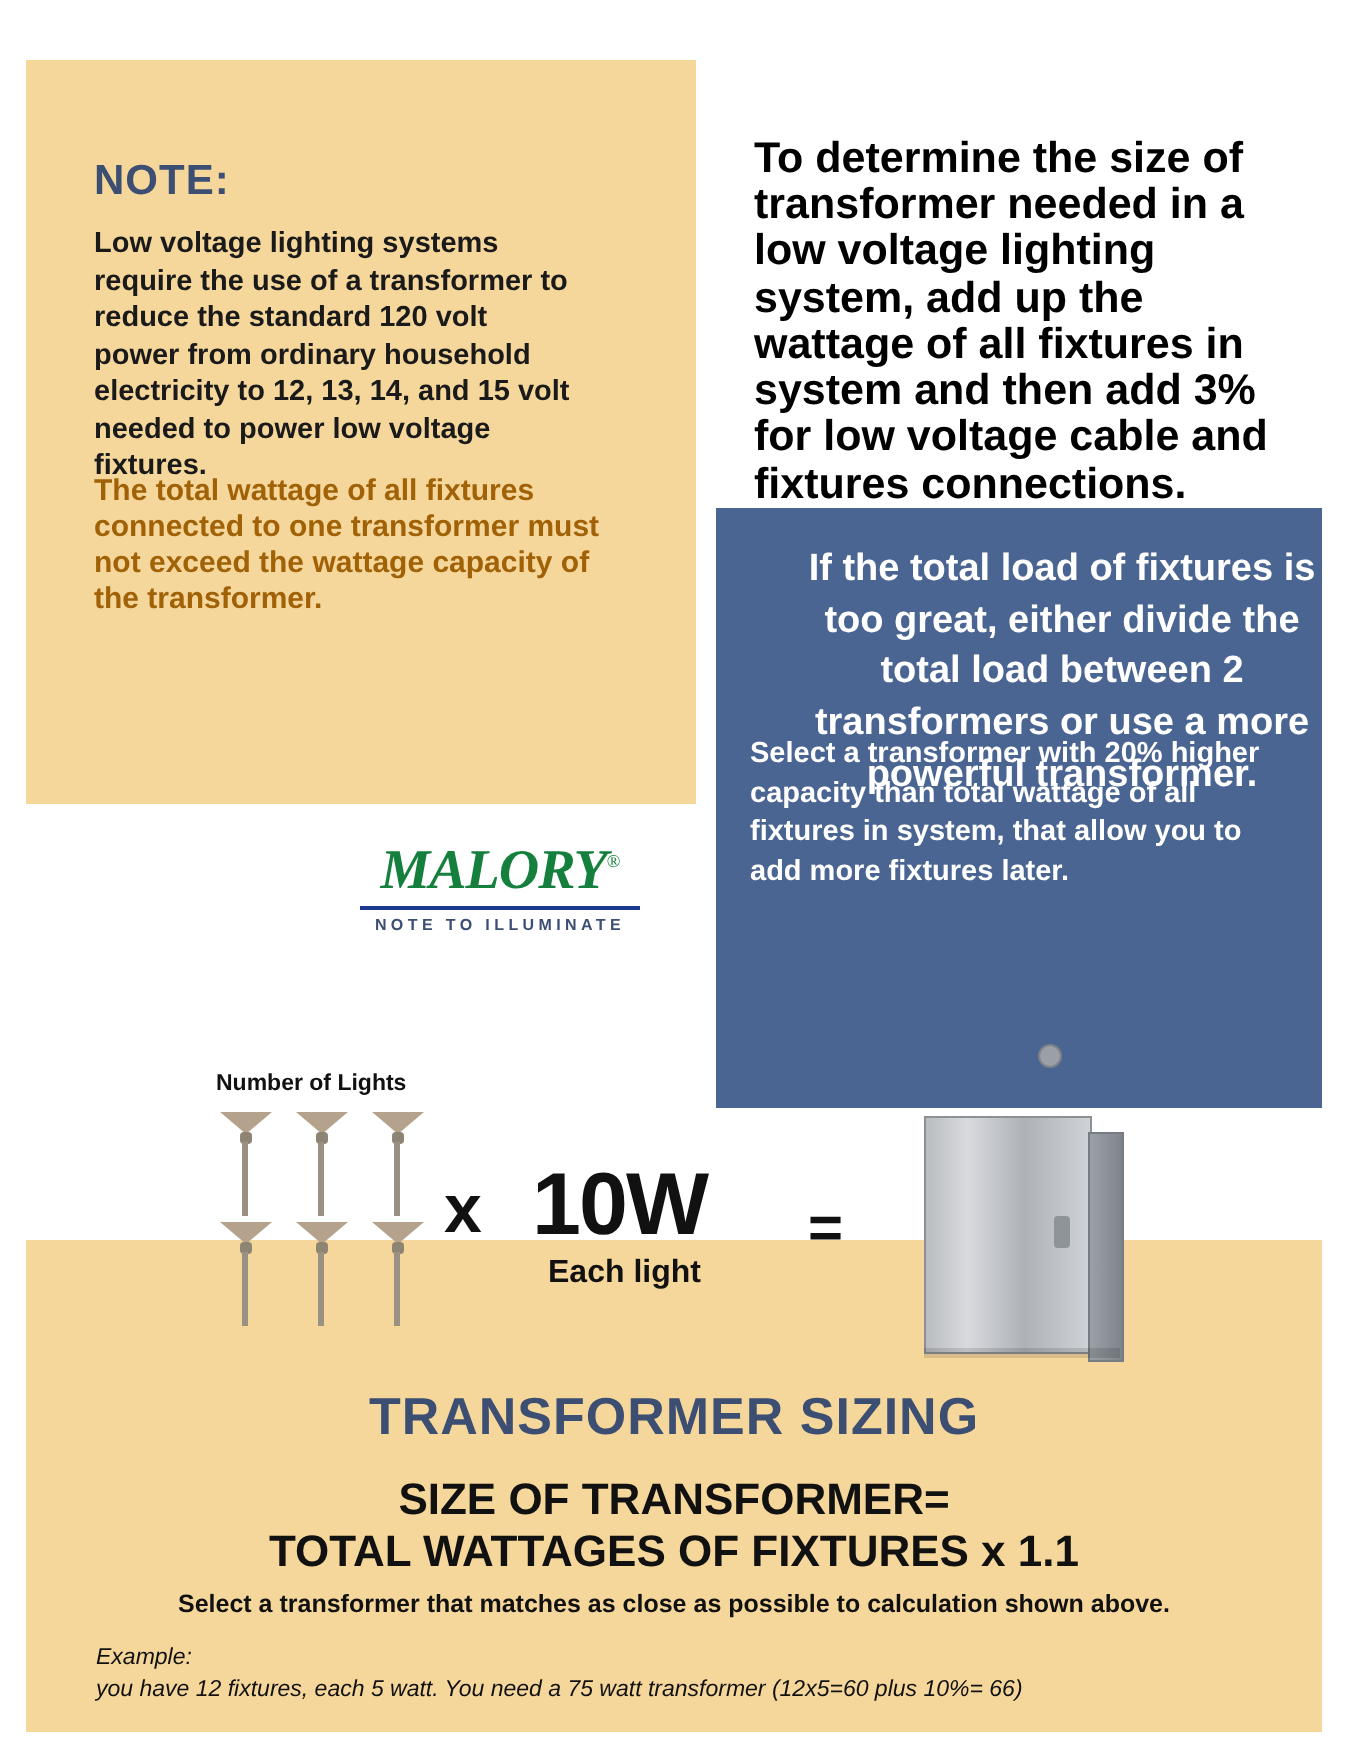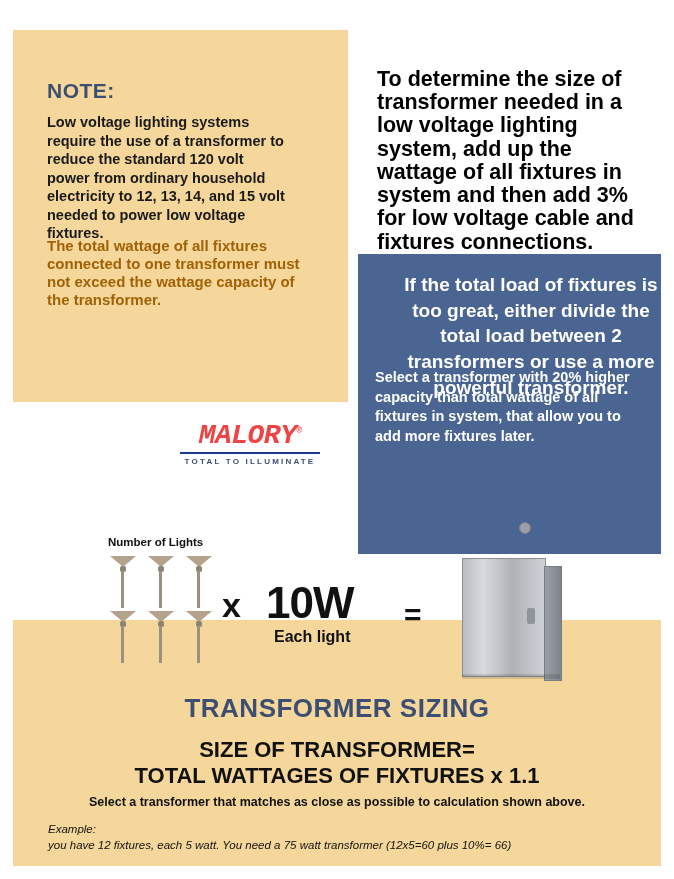--- a/index.html
+++ b/index.html
@@ -111,25 +111,25 @@
   }
 
   
   .logo-wrap {
     position: absolute;
     left: 170px; top: 420px;
     width: 160px;
     text-align: center;
   }
   .logo-main {
-    font-family: Liberation Mono, monospace;
+    font-family: Liberation Serif, serif;
     font-size: 28px;
     font-weight: bold;
     font-style: italic;
-    color: #ef4444;
+    color: #15803d;
     letter-spacing: -0.5px;
     position: relative;
     display: inline-block;
   }
   .logo-reg {
     font-size: 9px;
     vertical-align: super;
     font-style: normal;
     font-weight: normal;
   }
@@ -320,21 +320,21 @@
 
   <div class="right-head">To determine the size of transformer needed in a low voltage lighting system, add up the wattage of all fixtures in system and then add 3% for low voltage cable and fixtures connections.</div>
 
   <div class="blue-box"></div>
   <div class="blue-p1">If the total load of fixtures is too great, either divide the total load between 2 transformers or use a more powerful transformer.</div>
   <div class="blue-p2">Select a transformer with 20% higher capacity than total wattage of all fixtures in system, that allow you to add more fixtures later.</div>
 
   <div class="logo-wrap">
     <div class="logo-main"><span>MALORY</span><span class="logo-reg">®</span></div>
     <div class="logo-bar"></div>
-    <div class="logo-sub">TOTAL TO ILLUMINATE</div>
+    <div class="logo-sub">NOTE TO ILLUMINATE</div>
   </div>
 
   <div class="lights-label">Number of Lights</div>
 
   <div class="lights-grid">
     <div class="fixture" style="left:0px;  top:0px;">
         <span class="fx-head"></span>
         <span class="fx-neck"></span>
         <span class="fx-stem"></span>
       </div>

